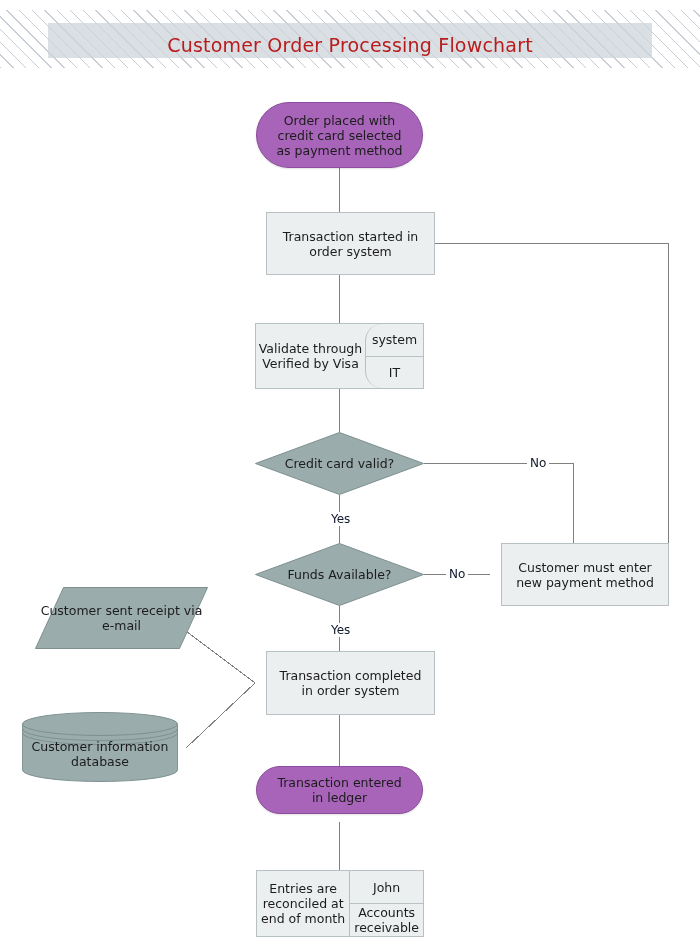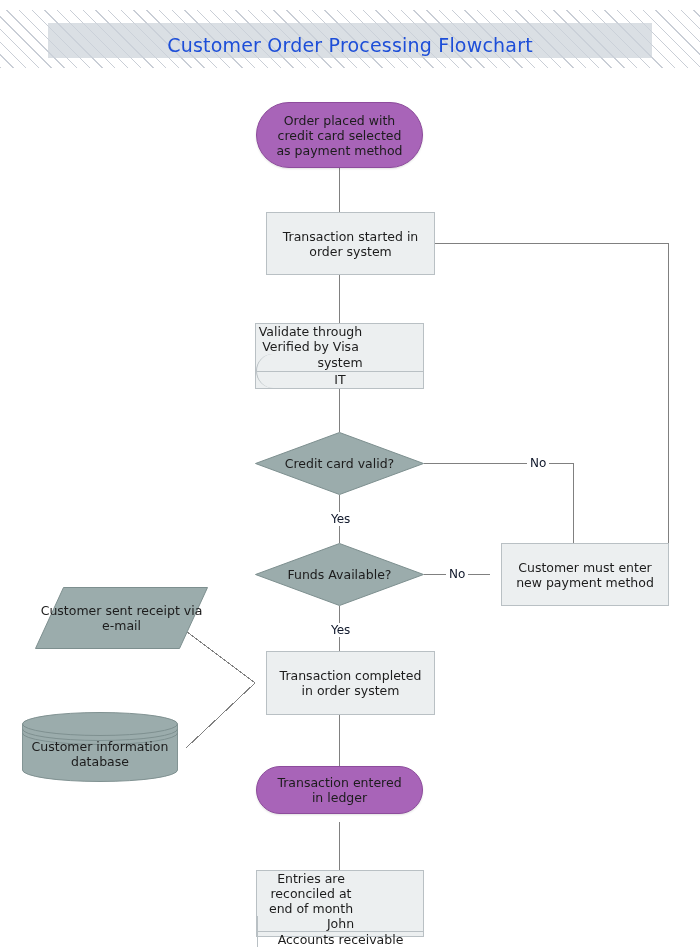--- a/index.html
+++ b/index.html
@@ -35,21 +35,21 @@
     top: 23px;
     width: 604px;
     height: 35px;
     background: rgba(204, 211, 217, 0.72);
     display: flex;
     align-items: center;
     justify-content: center;
   }
   #page-title {
     font-size: 19px;
-    color: #1d4ed8;
+    color: #b91c1c;
     letter-spacing: 0.2px;
     white-space: nowrap;
     margin-top: 9px;
   }
 
   
   #connectors {
     position: absolute;
     left: 0;
     top: 0;
@@ -92,21 +92,20 @@
     justify-content: center;
     padding: 0 8px;
     margin-left: 11px;
   }
 
   
   .split-box {
     background: #eceff0;
     border: 1px solid #b9c0c4;
     display: flex;
-    flex-direction: column;
   }
   .split-main {
     display: flex;
     align-items: center;
     justify-content: center;
     padding: 0 2px;
   }
   .split-side {
     display: flex;
     flex-direction: column;

